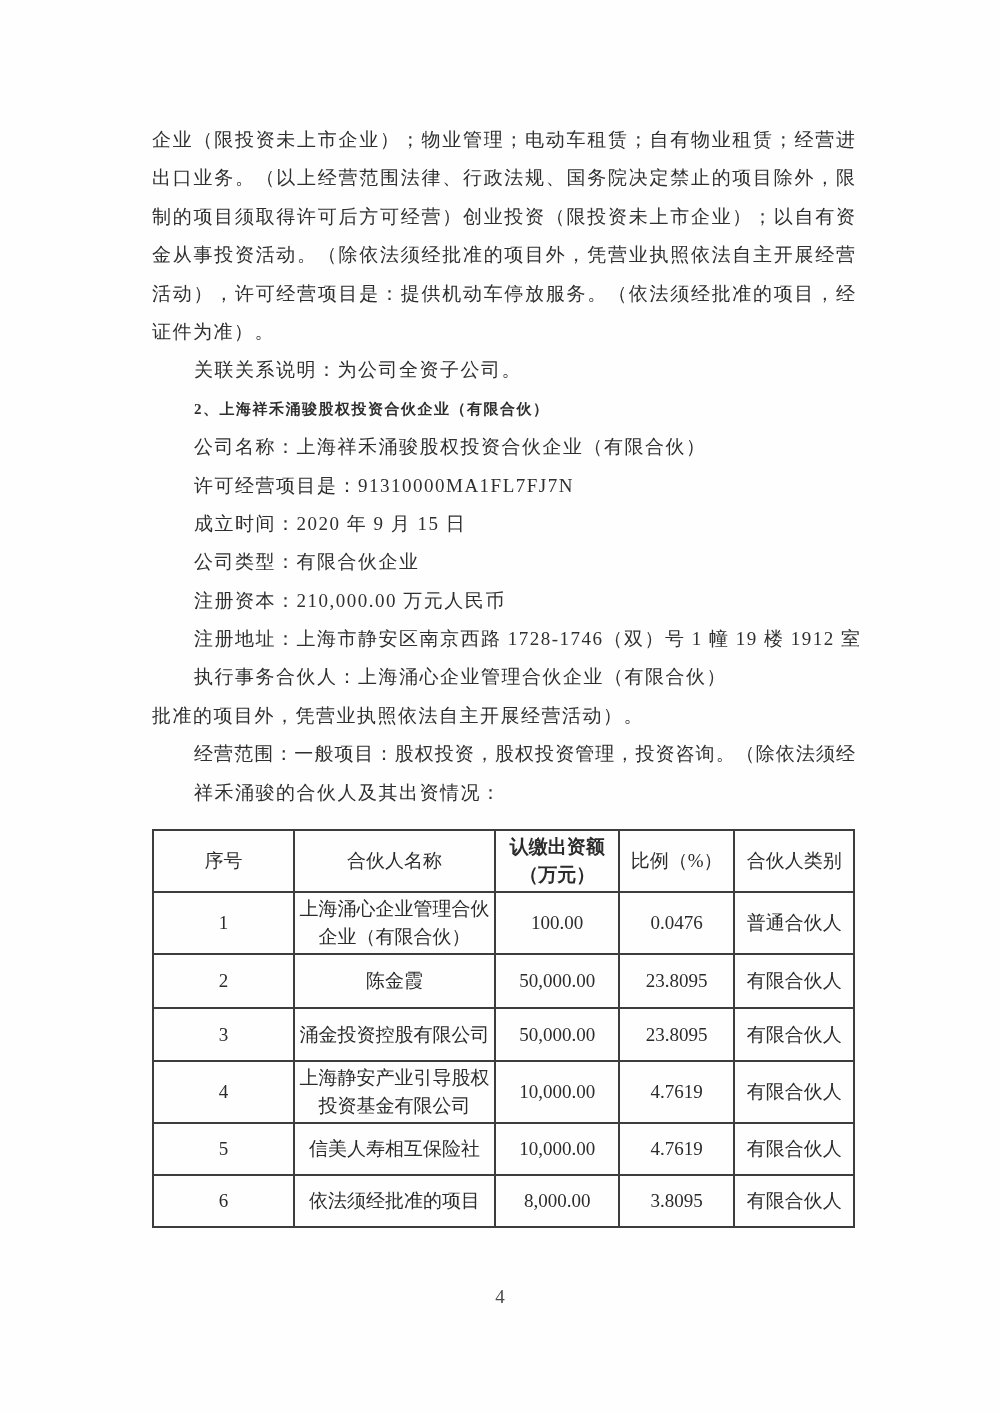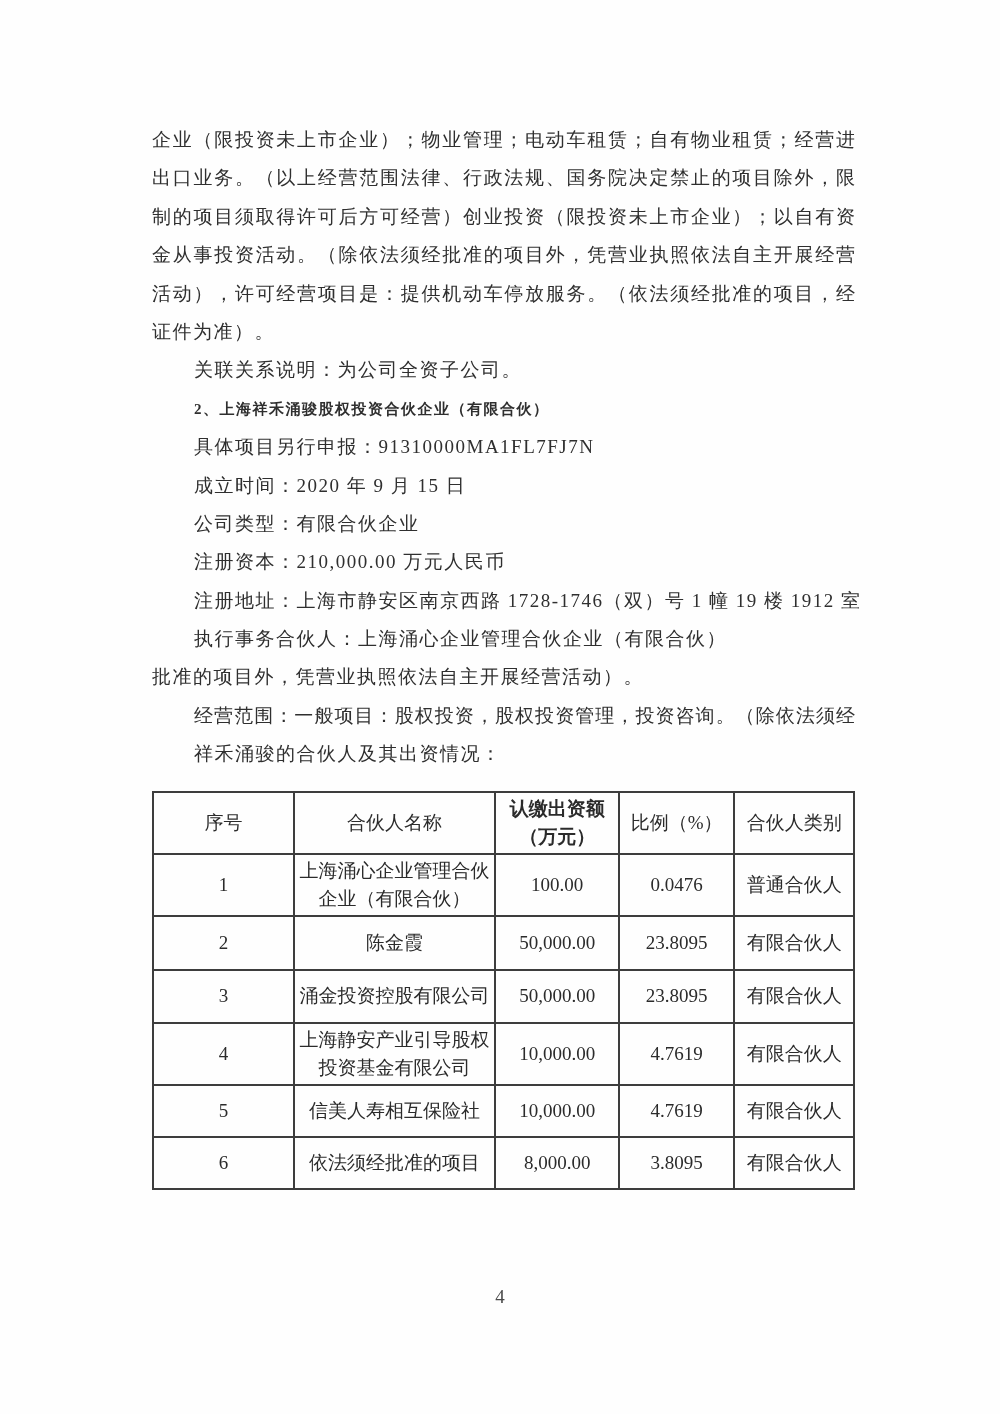--- a/index.html
+++ b/index.html
@@ -87,21 +87,22 @@
     <div class="line fill">出口业务。（以上经营范围法律、行政法规、国务院决定禁止的项目除外，限</div>
     <div class="line fill">制的项目须取得许可后方可经营）创业投资（限投资未上市企业）；以自有资</div>
     <div class="line fill">金从事投资活动。（除依法须经批准的项目外，凭营业执照依法自主开展经营</div>
     <div class="line fill">活动），许可经营项目是：提供机动车停放服务。（依法须经批准的项目，经</div>
     <div class="line">证件为准）。</div>
 
     <div class="line indent">关联关系说明：为公司全资子公司。</div>
 
     <div class="line indent heading">2、上海祥禾涌骏股权投资合伙企业（有限合伙）</div>
 
-    <div class="line indent">具体项目另行申报：91310000MA1FL7FJ7N</div>
+    <div class="line indent">公司名称：上海祥禾涌骏股权投资合伙企业（有限合伙）</div>
+    <div class="line indent">许可经营项目是：91310000MA1FL7FJ7N</div>
     <div class="line indent">成立时间：2020 年 9 月 15 日</div>
     <div class="line indent">公司类型：有限合伙企业</div>
     <div class="line indent">注册资本：210,000.00 万元人民币</div>
     <div class="line indent">注册地址：上海市静安区南京西路 1728-1746（双）号 1 幢 19 楼 1912 室</div>
     <div class="line indent">执行事务合伙人：上海涌心企业管理合伙企业（有限合伙）</div>
 
     <div class="line">批准的项目外，凭营业执照依法自主开展经营活动）。</div>
     <div class="line fill indent">经营范围：一般项目：股权投资，股权投资管理，投资咨询。（除依法须经</div>
 
     <div class="line indent">祥禾涌骏的合伙人及其出资情况：</div>

